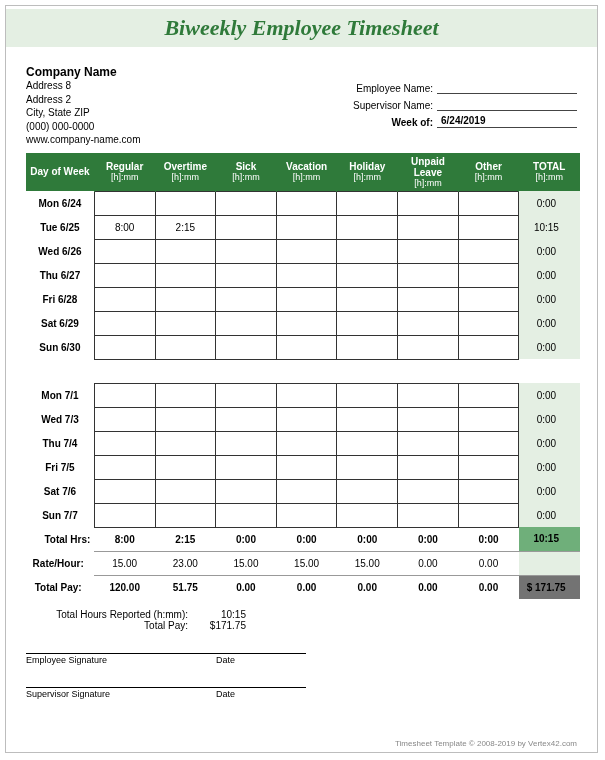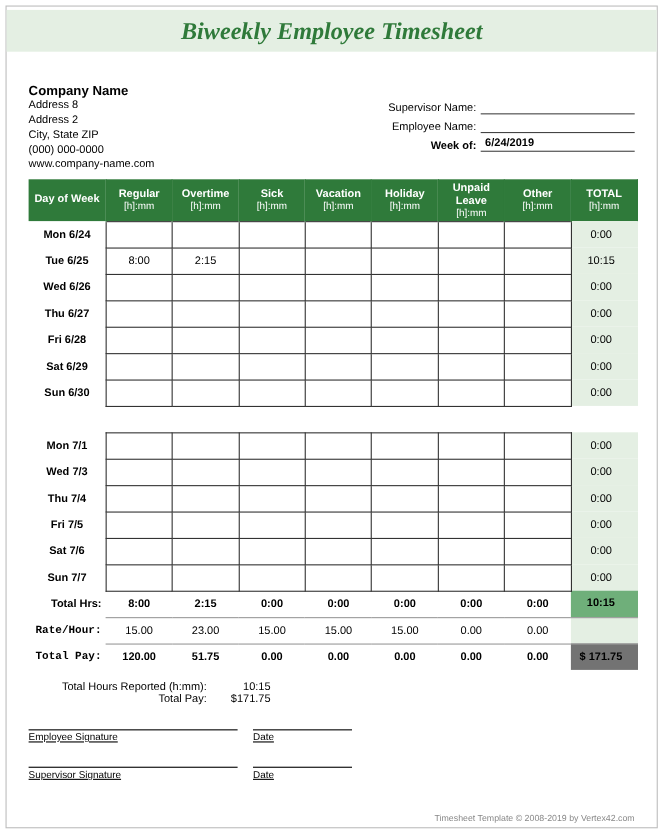--- a/index.html
+++ b/index.html
@@ -1,18 +1,18 @@
 <!DOCTYPE html>
 <html><head>
 <meta charset="utf-8">
 <style>
   * { box-sizing: border-box; margin: 0; padding: 0; }
   body { width: 605px; height: 760px; background: #fff; font-family: Arial, sans-serif; font-size: 11px; color: #000; padding: 5px; }
   .page { border: 1px solid #bdbdbd; width: 593px; height: 748px; padding: 3px 20px 0 20px; position: relative; }
-  .title-bar { background: #e4efe3; margin: 0 -20px 28px -20px; padding: 6px 0; text-align: center; }
+  .title-bar { background: #e4efe3; margin: 0 -20px 18px -20px; padding: 6px 0; text-align: center; }
   .title-bar h1 { color: #2f7a3a; font-size: 22px; font-weight: bold; font-style: italic; font-family: Georgia, serif; }
   .header-row { display: flex; justify-content: space-between; align-items: flex-start; margin-bottom: 2px; }
   .co-name { font-size: 12px; font-weight: bold; }
   .co-addr { font-size: 10px; line-height: 1.35; }
   .fields { text-align: right; font-size: 10px; }
   .field-line { margin-bottom: 4px; display: flex; justify-content: flex-end; align-items: flex-end; }
   .field-label { padding-right: 4px; }
   .field-underline { display:inline-block; border-bottom: 1px solid #444; width: 140px; height: 13px; text-align:left; padding-left:4px; }
   .week-of { font-weight: bold; }
   table.timesheet { border-collapse: collapse; width: 554px; margin-top: 6px; font-size: 10px; }
@@ -20,31 +20,31 @@
   table.timesheet th .sub { display:block; font-weight: normal; font-size: 9px; }
   table.timesheet td { padding: 0; height: 24px; text-align: center; }
   .daycol { width: 62px; text-align: center; font-weight: bold; border: none; padding-left:2px;}
   .datacol { width: 55px; border: 1px solid #333; background:#fff;}
   .totalcol { width: 55px; background: #e4efe3; font-weight: normal; text-align: right; padding-right: 6px !important;}
   .gap-row td { height: 12px; border: none; background: transparent; }
   .totalhrs-row td { font-weight: bold; border: none; }
   .totalhrs-row .daycol { text-align: right; padding-right: 4px;}
   .totalhrs-row .totalcol { background: #6faf7a; color:#000;}
   .rate-row td, .pay-row td { border: none; }
-  .rate-row .daycol, .pay-row .daycol { text-align: right; font-weight: bold; padding-right:4px;font-family:Liberation Mono, monospace;}
+  .rate-row .daycol, .pay-row .daycol { font-weight: bold; padding-right:4px;}
   .rate-row td { border-top: 1px solid #999; border-bottom: 1px solid #999;}
   .rate-row .daycol { border-top:none; border-bottom:none;}
   .pay-row td { font-weight: bold; padding-top: 4px; padding-bottom:4px;}
   .pay-row .totalcol { background: #737373; }
   .summary { margin-top: 10px; font-size: 10px; font-weight: normal; width: 260px; }
   .summary div { display: flex; }
   .summary .slabel { width: 170px; text-align: right; padding-right: 8px; }
   .summary .sval { width: 50px; text-align: right; }
   .sig-block { margin-top: 22px; font-size: 9px; }
-  .sig-row { display: flex; gap: 14px; margin-bottom: 22px; text-decoration: underline; }
+  .sig-row { display: flex; gap: 0; margin-bottom: 22px; }
   .sig-line { border-top: 1px solid #000; padding-top: 1px; }
   .sig-name { width: 190px; }
   .sig-date { width: 90px; }
   .footer { position: absolute; bottom: 4px; right: 20px; font-size: 8px; color: #888; }
 </style>
 </head>
 <body>
 
 <div class="page">
   <div class="title-bar">
@@ -56,25 +56,25 @@
       <div class="co-name">Company Name</div>
       <div class="co-addr">Address 8</div>
       <div class="co-addr">Address 2</div>
       <div class="co-addr">City, State  ZIP</div>
       <div class="co-addr">(000) 000-0000</div>
       <div class="co-addr">www.company-name.com</div>
     </div>
     <div class="fields">
       <div style="height:16px"></div>
       <div class="field-line">
+        <span class="field-label">Employee Name:</span>
+        <span class="field-underline"></span>
+      </div>
+      <div class="field-line">
         <span class="field-label">Supervisor Name:</span>
-        <span class="field-underline"></span>
-      </div>
-      <div class="field-line">
-        <span class="field-label">Employee Name:</span>
         <span class="field-underline"></span>
       </div>
       <div class="field-line week-of">
         <span class="field-label">Week of:</span>
         <span class="field-underline" style="font-weight:bold">6/24/2019</span>
       </div>
     </div>
   </div>
 
   <table class="timesheet">

